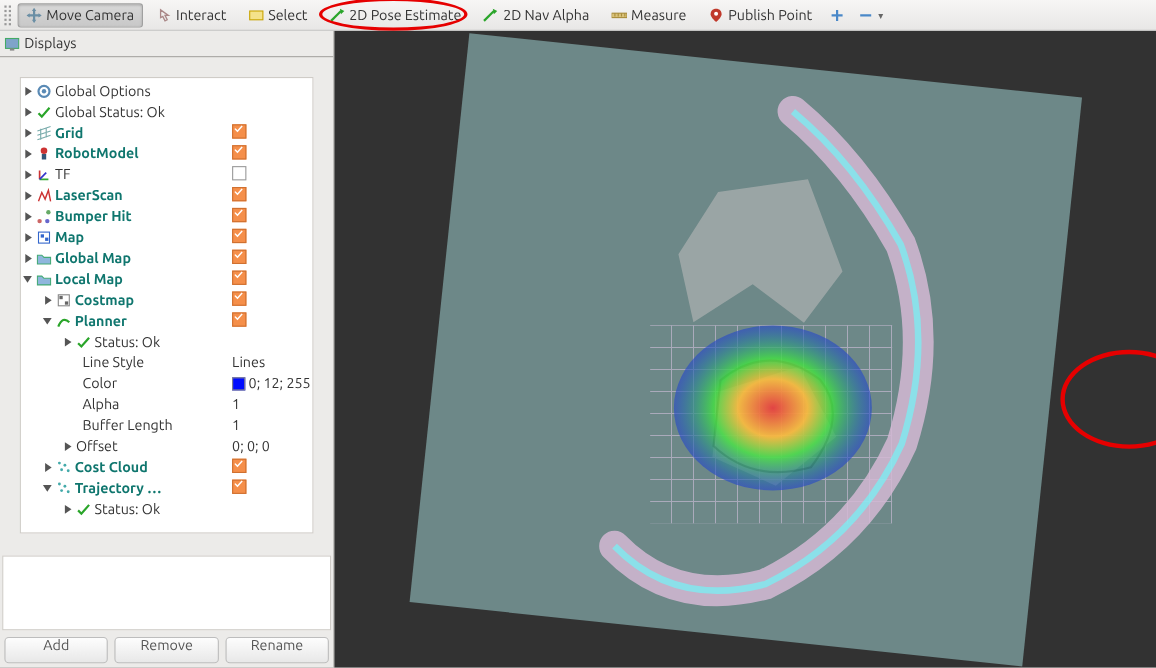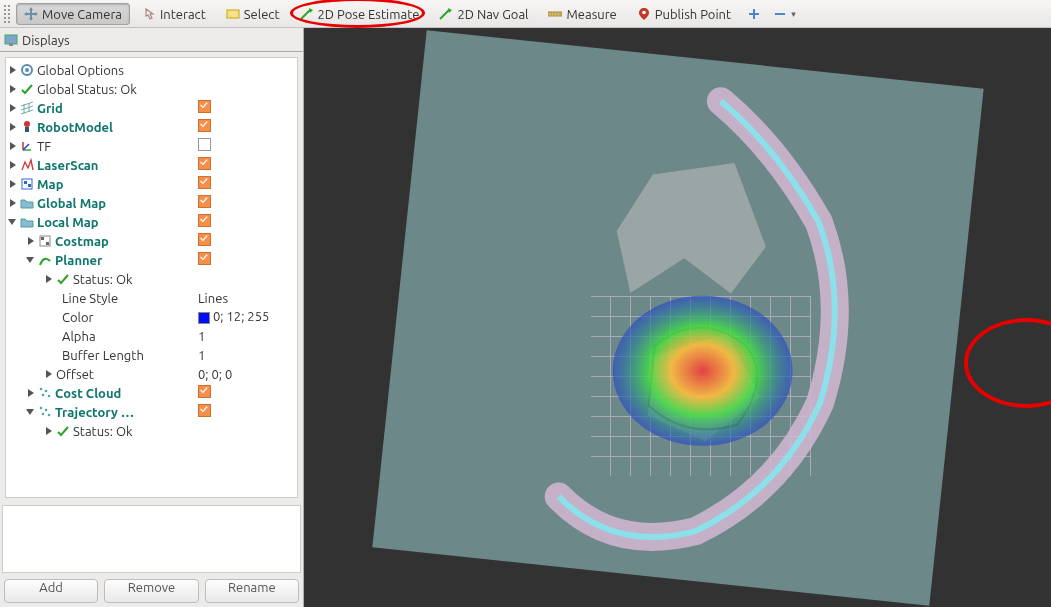--- a/index.html
+++ b/index.html
@@ -11,21 +11,21 @@
 .tb-btn { display: flex; align-items: center; gap: 4px; padding: 2px 8px; height: 22px; color: #333; cursor: pointer; border-radius: 3px; position: relative; }
 .tb-btn.pressed { background: linear-gradient(#d8d8d8,#c8c8c8); border: 1px solid #a0a0a0; box-shadow: inset 0 1px 2px rgba(0,0,0,0.2); padding: 1px 7px; }
 .tb-icon { width: 14px; height: 14px; display: inline-block; }
 .circle-highlight { position: absolute; border: 3px solid #e60000; border-radius: 50%; pointer-events: none; }
 .circle1 { left: 290px; top: -2px; width: 135px; height: 30px; z-index: 5; }
 
 
 .main { flex: 1; display: flex; overflow: hidden; }
 .sidebar { width: 304px; background: #ecebe9; border-right: 1px solid #b0aeaa; display: flex; flex-direction: column; }
 .disp-header { height: 24px; background: linear-gradient(#f0efe d,#dedcd9); border-bottom: 1px solid #a8a6a2; display: flex; align-items: center; padding: 0 4px; gap: 4px; color: #333; }
-.tree { flex: 1; overflow: auto; background: #fff; border: 1px solid #cfccc7; margin: 5px; padding: 2px 0; }
+.tree { flex: 1; overflow: auto; background: #fff; border: 1px solid #cfccc7; margin: 18px; padding: 2px 0; }
 .row { display: flex; align-items: center; height: 19px; white-space: nowrap; }
 .row .indent { display:inline-block; }
 .expander { width: 10px; height: 10px; display:inline-block; margin-right: 2px; position: relative; }
 .expander::before { content:""; position:absolute; left:2px; top:1px; border-style: solid; border-width: 4px 0 4px 6px; border-color: transparent transparent transparent #555; }
 .expander.open::before { border-width: 6px 4px 0 4px; border-color: #555 transparent transparent transparent; left:0; top:2px; }
 .icn { width: 14px; height: 14px; display:inline-block; margin-right: 3px; flex-shrink: 0; }
 .lbl { color: #333; }
 .lbl.link { color: #0f766e; font-weight: bold; }
 .chk { width: 13px; height: 13px; border: 1px solid #999; display:inline-block; background:#fff; position:relative; }
 .chk.checked { background:#f58f4a; border-color:#d07030; }
@@ -86,21 +86,21 @@
     </span>
     <span>2D Pose Estimate</span>
   </div>
   <div class="tb-btn">
     <span class="tb-icon">
       <svg viewBox="0 0 14 14">
           <line x1="1" y1="12" x2="10" y2="3" stroke="#2aa52a" stroke-width="2"></line>
           <polygon points="9,1 13,3 10,6" fill="#2aa52a"></polygon>
         </svg>
     </span>
-    <span>2D Nav Goal</span>
+    <span>2D Nav Alpha</span>
   </div>
   <div class="tb-btn">
     <span class="tb-icon">
       <svg viewBox="0 0 14 14">
           <rect x="0" y="5" width="14" height="4" fill="#d9c27a" stroke="#a88c3a"></rect>
           <line x1="3" y1="5" x2="3" y2="8" stroke="#a88c3a"></line>
           <line x1="6" y1="5" x2="6" y2="8" stroke="#a88c3a"></line>
           <line x1="9" y1="5" x2="9" y2="8" stroke="#a88c3a"></line>
           <line x1="12" y1="5" x2="12" y2="8" stroke="#a88c3a"></line>
         </svg>
@@ -217,20 +217,33 @@
           <span class="expander"></span>
         <span class="icn">
             <svg viewBox="0 0 14 14">
               <path d="M2 12 L5 4 L8 10 L11 2 L13 12" stroke="#c33" fill="none" stroke-width="1.3"></path>
             </svg>
           </span>
         <span class="lbl link">LaserScan</span>
         <span class="prop-col"><span class="chk checked"></span></span>
       </div>
 
+      <div class="row">
+        <span class="indent" style="width:2px"></span>
+          <span class="expander"></span>
+        <span class="icn">
+            <svg viewBox="0 0 14 14">
+              <circle cx="3" cy="11" r="2" fill="#c66"></circle>
+              <circle cx="11" cy="3" r="2" fill="#6a6"></circle>
+              <circle cx="10" cy="11" r="2" fill="#66c"></circle>
+            </svg>
+          </span>
+        <span class="lbl link">Bumper Hit</span>
+        <span class="prop-col"><span class="chk checked"></span></span>
+      </div>
 
       <div class="row">
         <span class="indent" style="width:2px"></span>
           <span class="expander"></span>
         <span class="icn">
             <svg viewBox="0 0 14 14">
               <rect x="2" y="2" width="10" height="10" fill="none" stroke="#36c"></rect>
               <rect x="4" y="4" width="3" height="3" fill="#36c"></rect>
               <rect x="8" y="7" width="3" height="3" fill="#36c"></rect>
             </svg>

